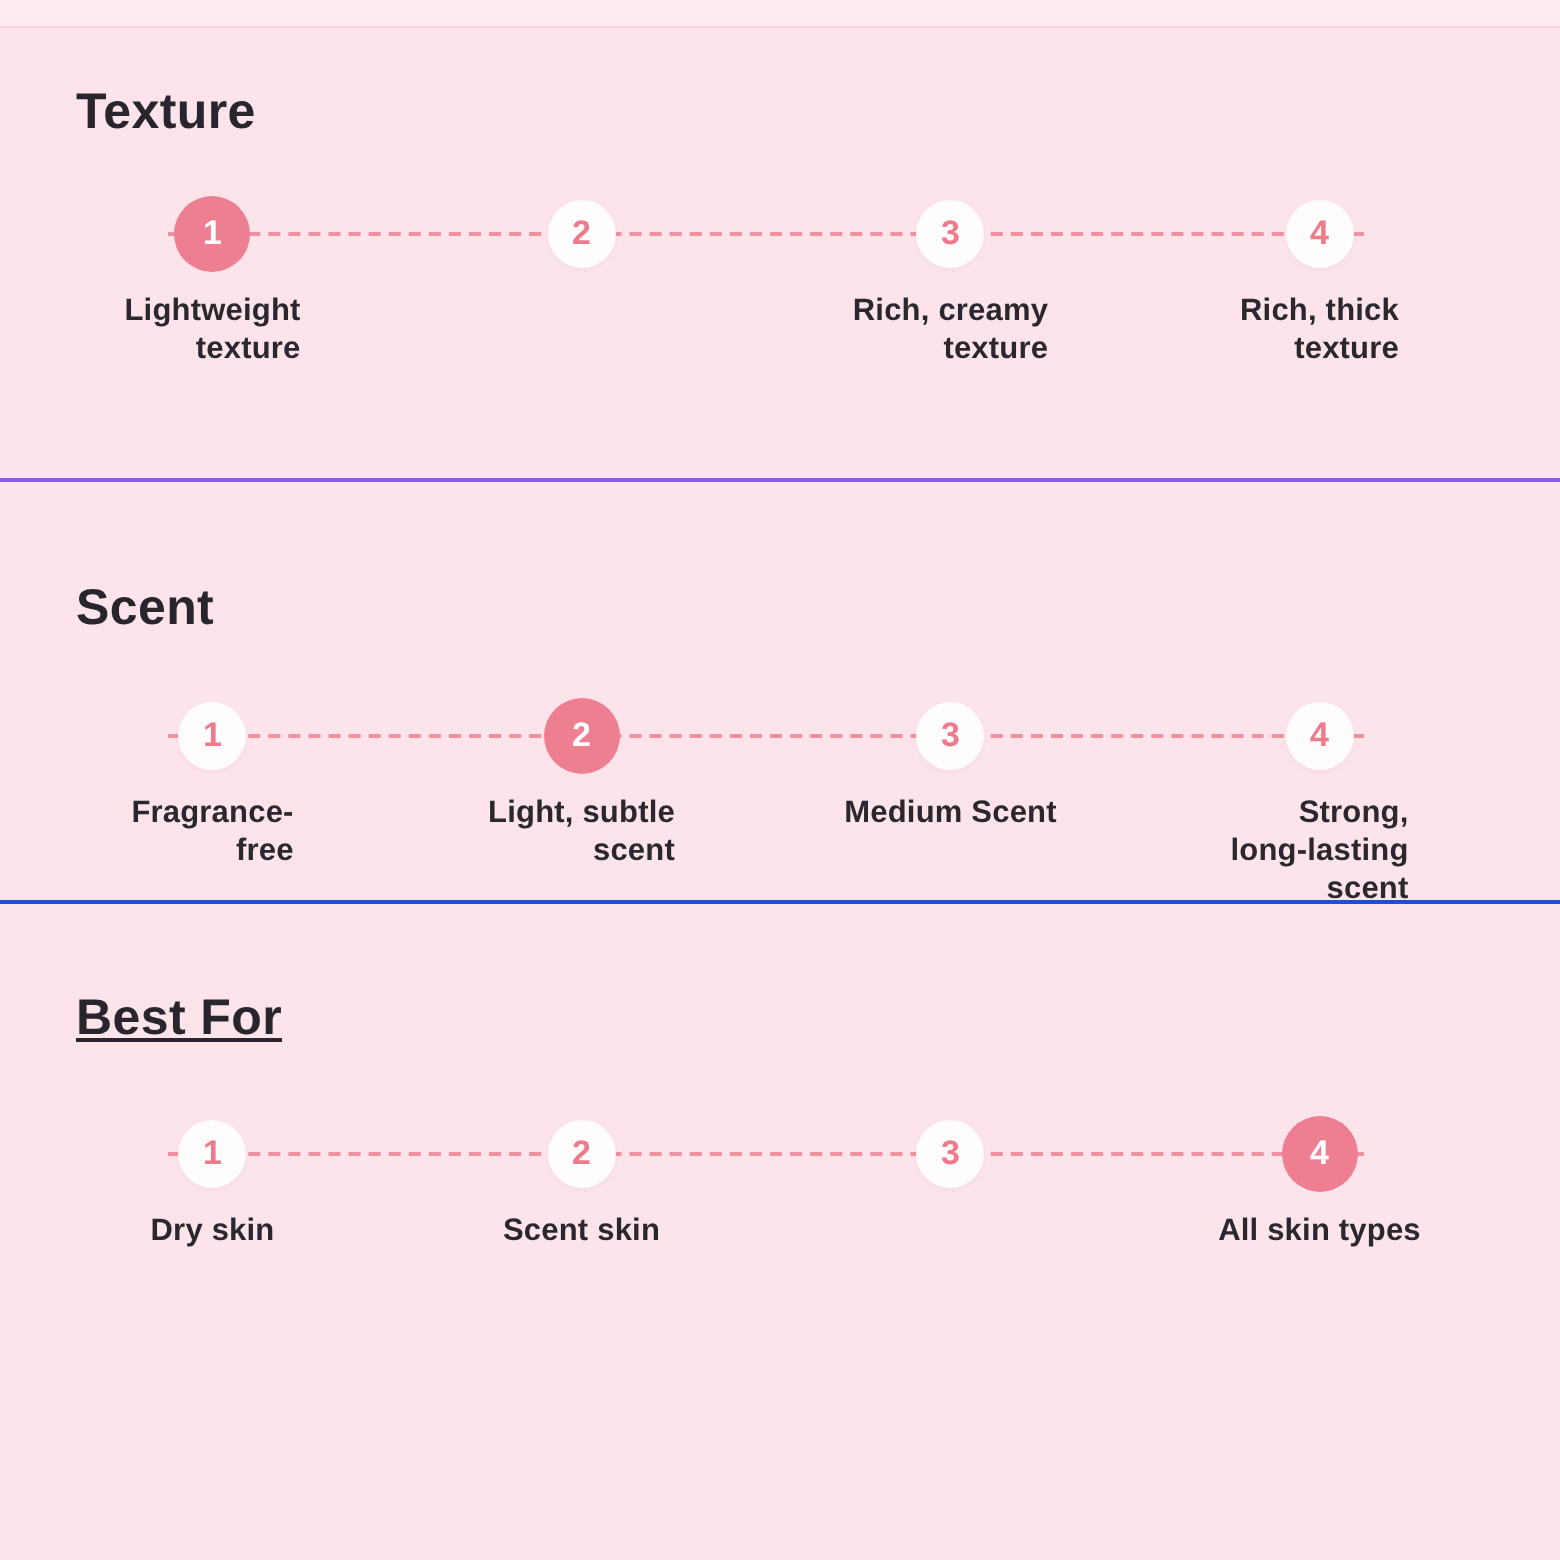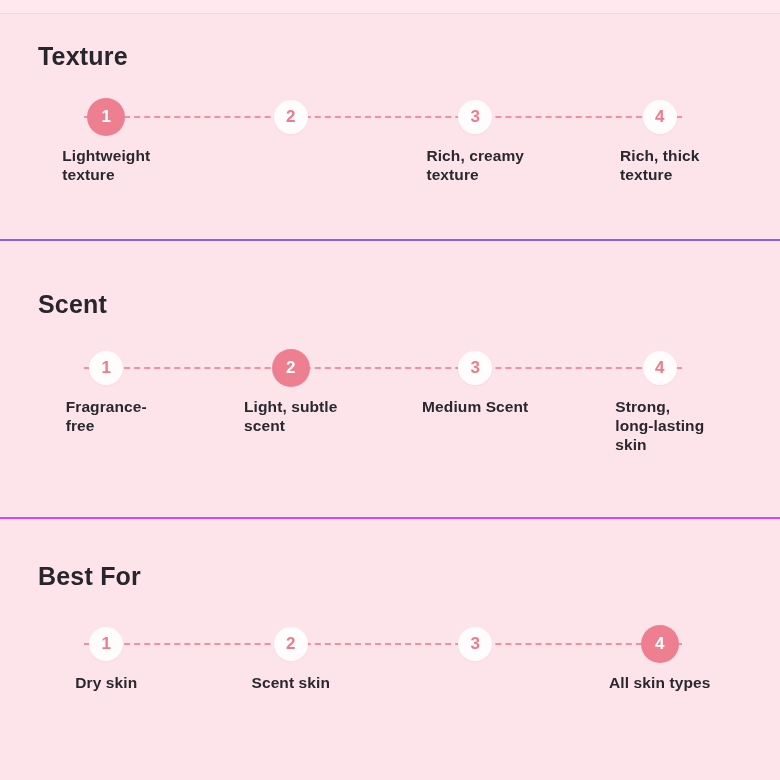--- a/index.html
+++ b/index.html
@@ -12,33 +12,33 @@
   .top-strip {
     height: 13px;
     background: #fde9ee;
     border-bottom: 1px solid #f9d6de;
   }
   .section {
     box-sizing: border-box;
     position: relative;
   }
   .section--texture { height: 227px; border-bottom: 2px solid #8b5cf6; }
-  .section--scent   { height: 278px; border-bottom: 2px solid #d946ef; }
+  .section--scent   { height: 211px; border-bottom: 2px solid #1d4ed8; }
   .section--bestfor { height: 287px; }
   .section-title {
     margin: 0 0 0 38px;
     font-size: 25px;
     font-weight: 700;
     color: #28262c;
     letter-spacing: 0.2px;
     line-height: 30px;
   }
   .section--texture .section-title { padding-top: 27px; }
   .section--scent   .section-title { padding-top: 48px; }
-  .section--bestfor .section-title { padding-top: 42px; }
+  .section--bestfor .section-title { padding-top: 42px; text-decoration: underline; }
 
   .stepper {
     position: relative;
     margin: 0 28px 0 14px;
   }
   .section--texture .stepper { margin-top: 27px; }
   .section--scent   .stepper { margin-top: 30px; }
   .section--bestfor .stepper { margin-top: 34px; }
 
   .track {
@@ -81,21 +81,21 @@
     width: 38px; height: 38px;
     background: #ee7f90;
     color: #ffffff;
     box-shadow: none;
   }
   .step-label {
     margin-top: 11px;
     font-size: 15.5px;
     font-weight: 700;
     color: #2a282e;
-    text-align: left;
+    text-align: right;
     line-height: 1.22;
     white-space: pre-line;
     letter-spacing: 0.1px;
   }
 </style>
 </head>
 <body>
 
 <div class="top-strip"></div>
 
@@ -158,21 +158,21 @@
             <div class="dot">3</div>
           </div>
         <div class="step-label">Medium Scent</div>
       </div>
       <div class="step">
         <div class="dot-wrap">
             <div class="dot">4</div>
           </div>
         <div class="step-label">Strong,
 long-lasting
-skin</div>
+scent</div>
       </div>
     </div>
   </div>
 </div>
 
 <div class="section section--bestfor">
   <h2 class="section-title">Best For</h2>
   <div class="stepper">
     <div class="track"></div>
     <div class="steps">

